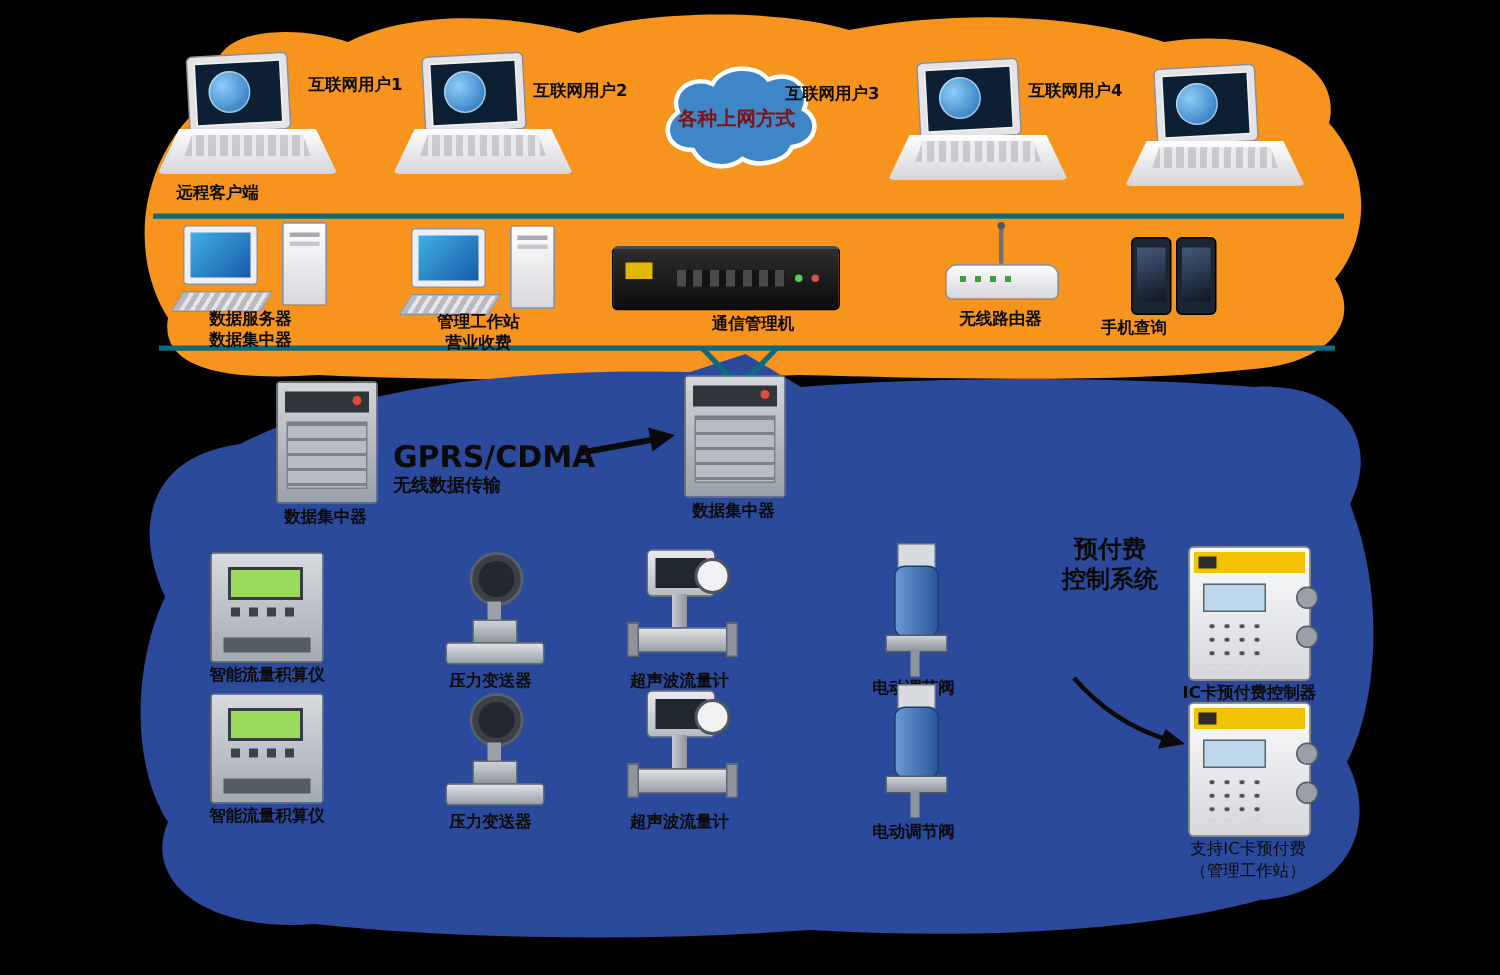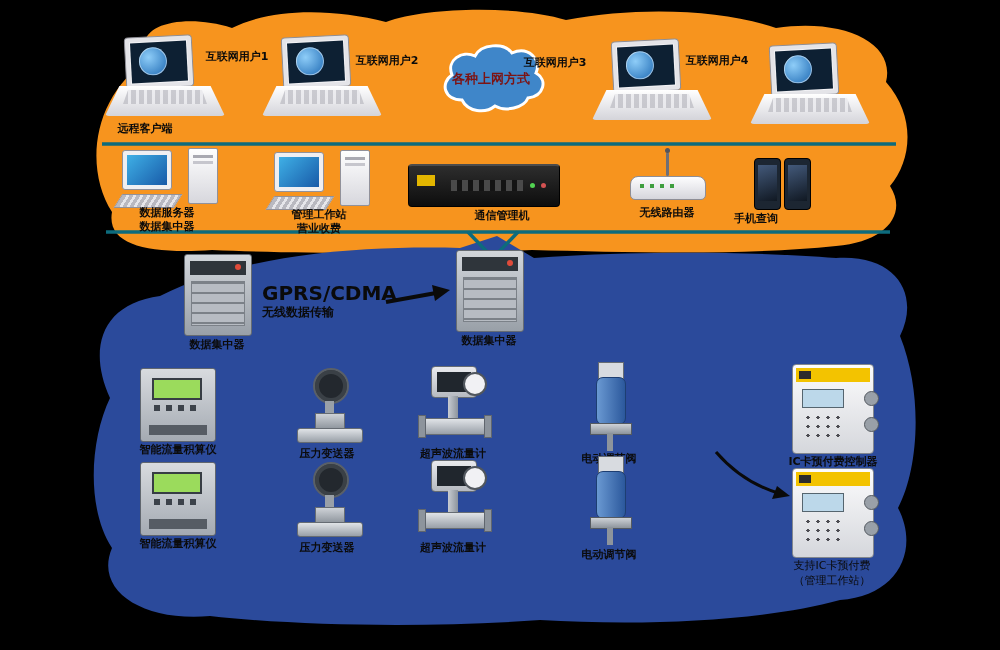--- a/index.html
+++ b/index.html
@@ -278,21 +278,21 @@
   </div>
   <div class="lbl" style="left:696px;top:212px;width:120px">手机查询</div>
 
   <div class="abs conc" style="left:184px;top:254px">
     <div class="conc-top"></div>
     <div class="conc-led"></div>
     <div class="conc-panel"></div>
   </div>
   <div class="lbl" style="left:160px;top:338px;width:114px">数据集中器</div>
 
-  <div class="bigtext" style="left:262px;top:281px;width:190px">
+  <div class="bigtext" style="left:262px;top:292px;width:190px">
     <span class="ln" style="display:block">GPRS/CDMA</span>
     <span class="ln" style="display:block;font-size:12px">无线数据传输</span>
   </div>
 
   <div class="abs conc" style="left:456px;top:250px">
     <div class="conc-top"></div>
     <div class="conc-led"></div>
     <div class="conc-panel"></div>
   </div>
   <div class="lbl" style="left:432px;top:334px;width:114px">数据集中器</div>
@@ -356,20 +356,24 @@
   <div class="lbl" style="left:392px;top:541px;width:122px">超声波流量计</div>
 
   <div class="abs reg" style="left:588px;top:456px">
     <div class="reg-top"></div>
     <div class="reg-body"></div>
     <div class="reg-flange"></div>
     <div class="reg-stem"></div>
   </div>
   <div class="lbl" style="left:545px;top:548px;width:128px">电动调节阀</div>
 
+  <div class="heading" style="left:698px;top:356px;width:84px">
+    <span style="display:block">预付费</span>
+    <span style="display:block">控制系统</span>
+  </div>
 
   <div class="abs pmeter" style="left:792px;top:364px">
     <div class="pm-band"></div>
     <div class="pm-scr"></div>
     <div class="pm-pad"></div>
     <div class="pm-pipe t"></div>
     <div class="pm-pipe b"></div>
   </div>
   <div class="lbl" style="left:772px;top:455px;width:122px">IC卡预付费控制器</div>
 

